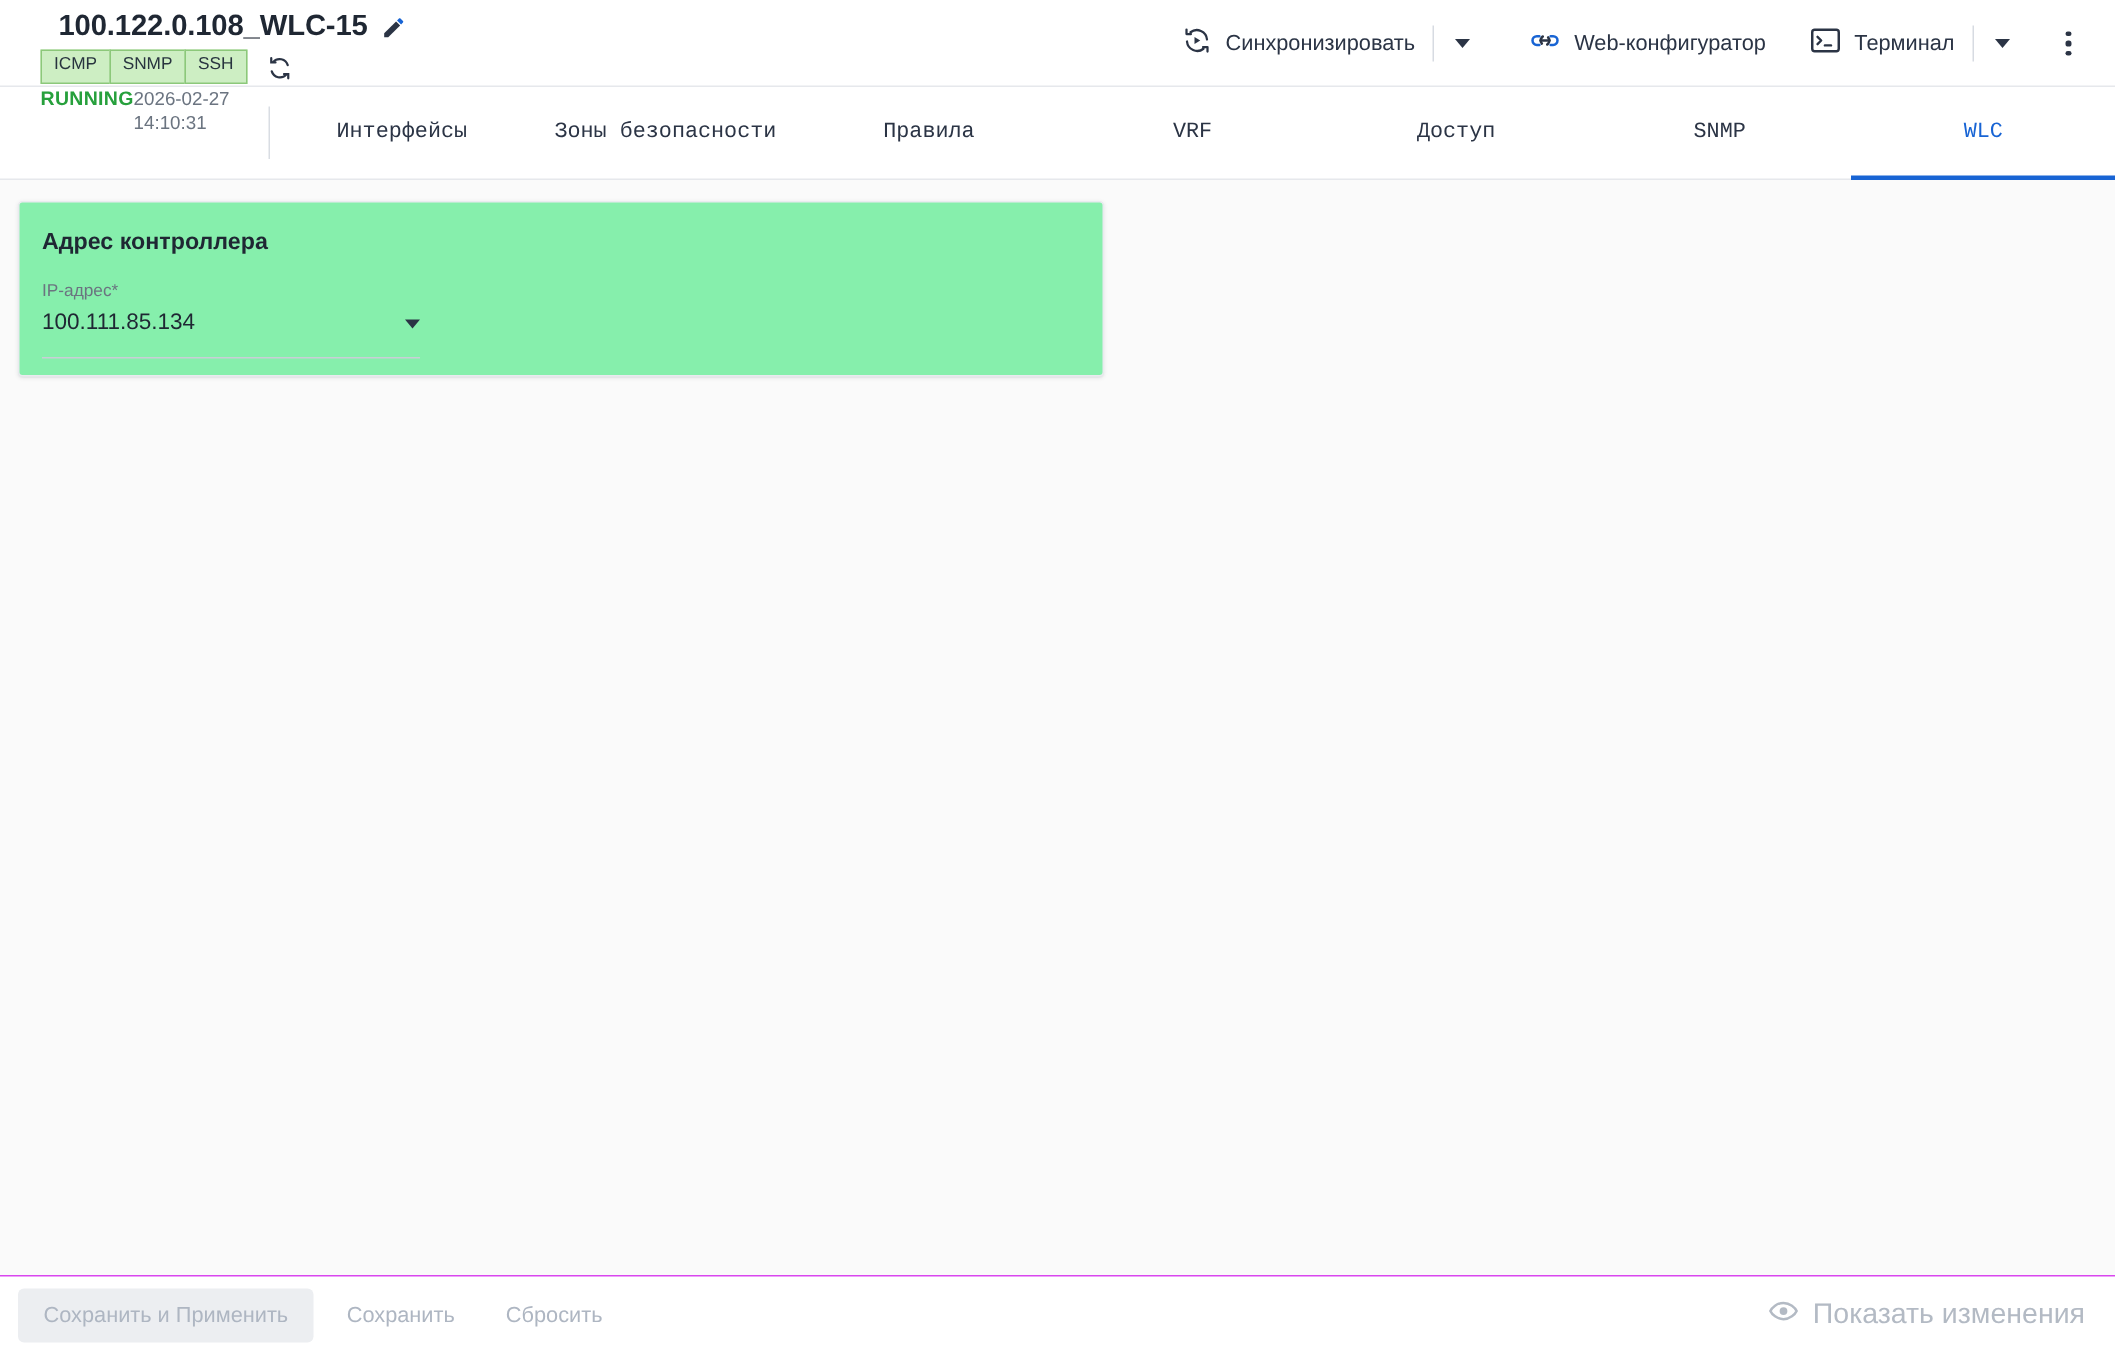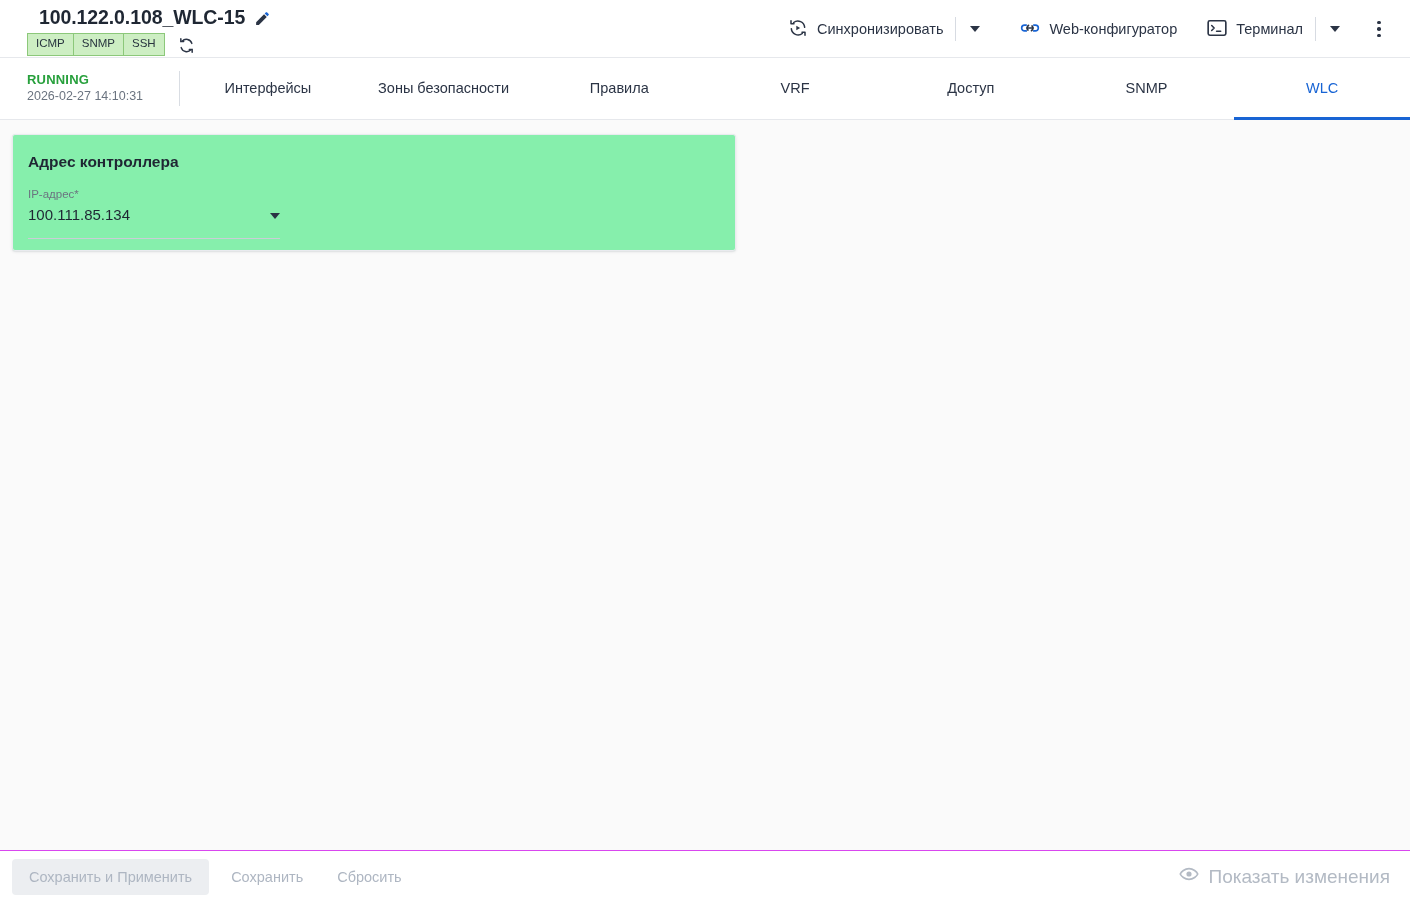--- a/index.html
+++ b/index.html
@@ -159,21 +159,20 @@
     height: 62px;
     background: #ffffff;
     border-bottom: 1px solid #e6e8ec;
     display: flex;
     align-items: stretch;
   }
 
   .status-block {
     width: 180px;
     display: flex;
-    flex-direction: column;
     justify-content: center;
     padding-left: 27px;
     position: relative;
   }
   .status-block::after {
     content: "";
     position: absolute;
     right: 0;
     top: 13px;
     bottom: 13px;
@@ -206,20 +205,21 @@
     display: flex;
     align-items: center;
     justify-content: center;
     font-size: 14.5px;
     color: #2b3445;
     cursor: pointer;
     border-bottom: 3px solid transparent;
     margin-bottom: -1px;
     white-space: nowrap;
     padding: 0 4px;
+    font-family: Liberation Mono, monospace;
   }
   .tab.active {
     color: #1864d4;
     border-bottom-color: #1864d4;
   }
 
   
   .content {
     position: absolute;
     top: 120px; left: 0;

